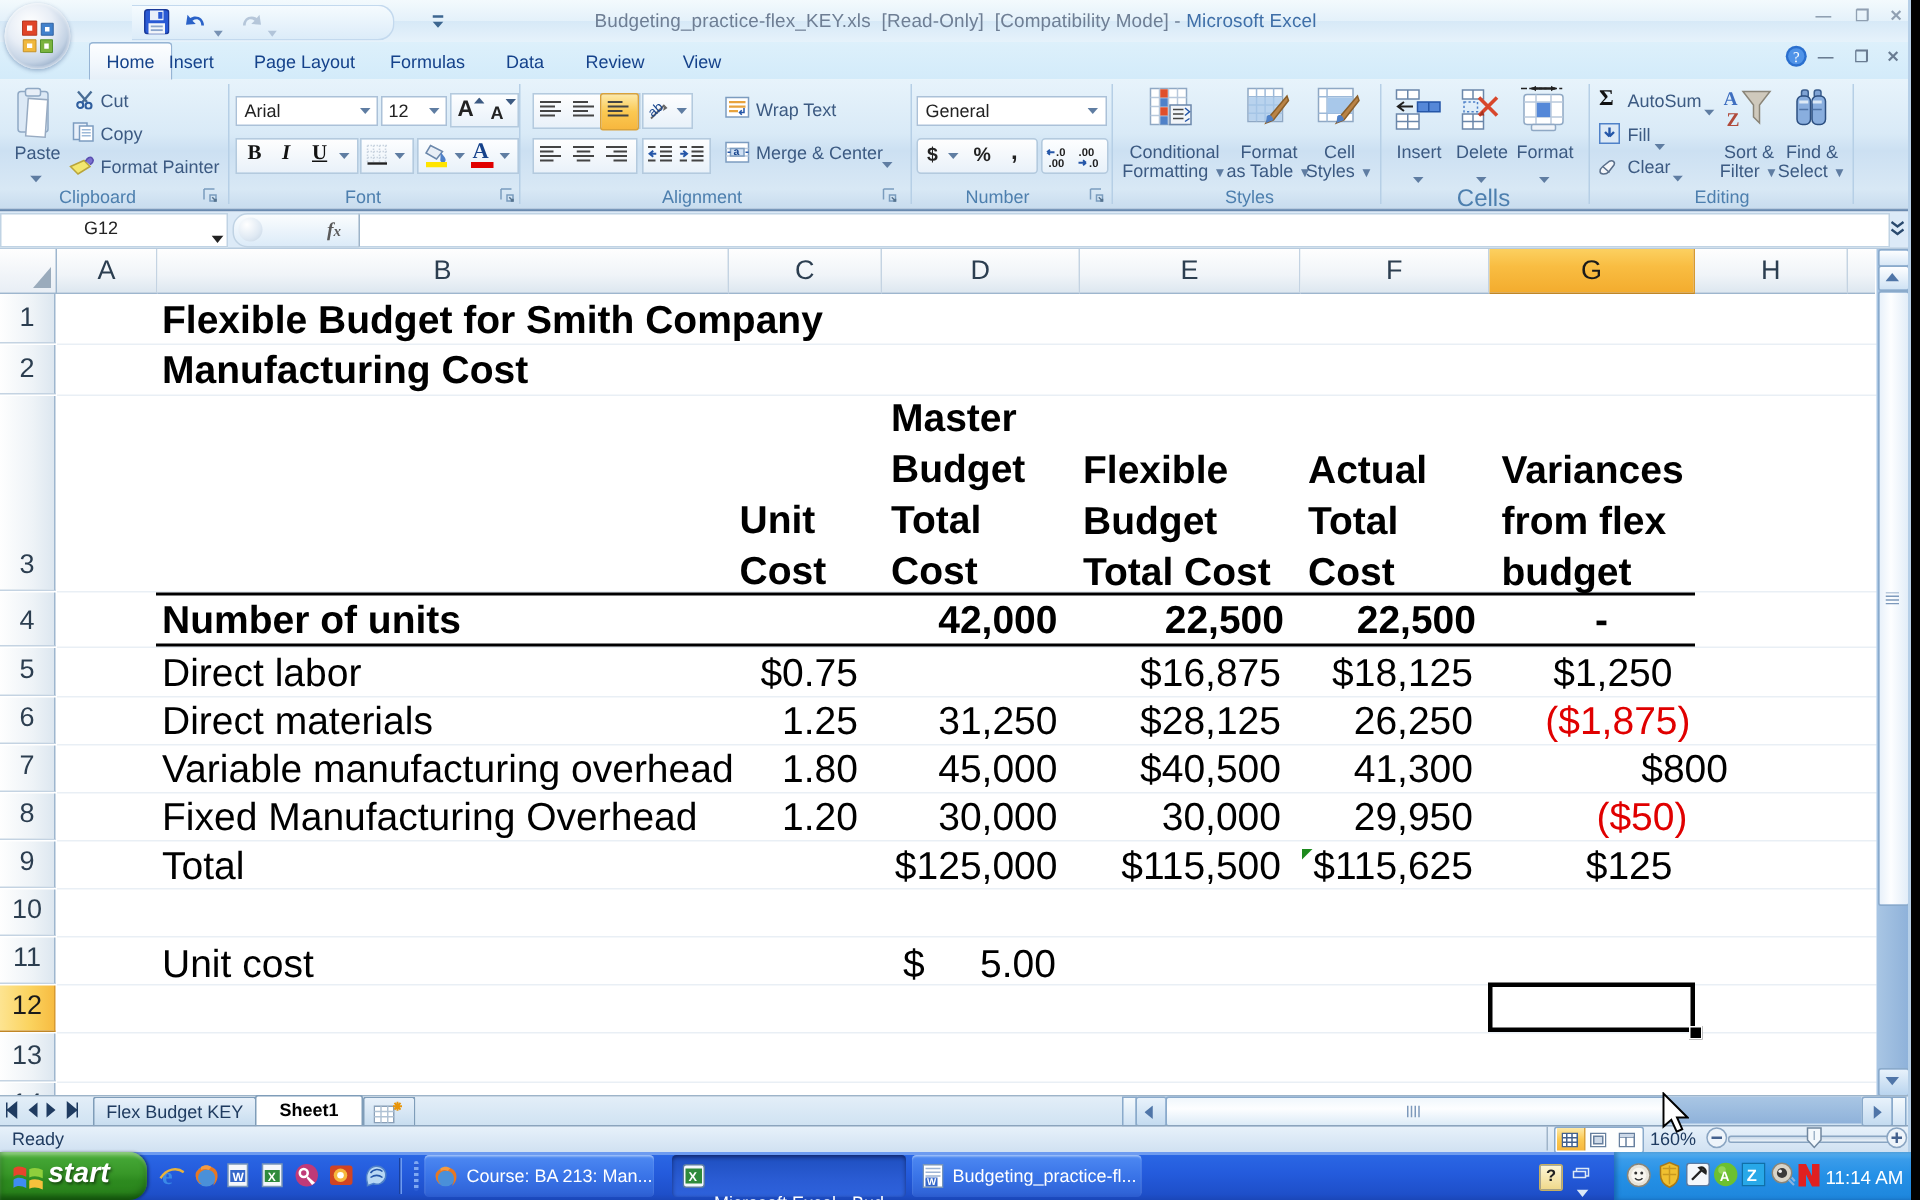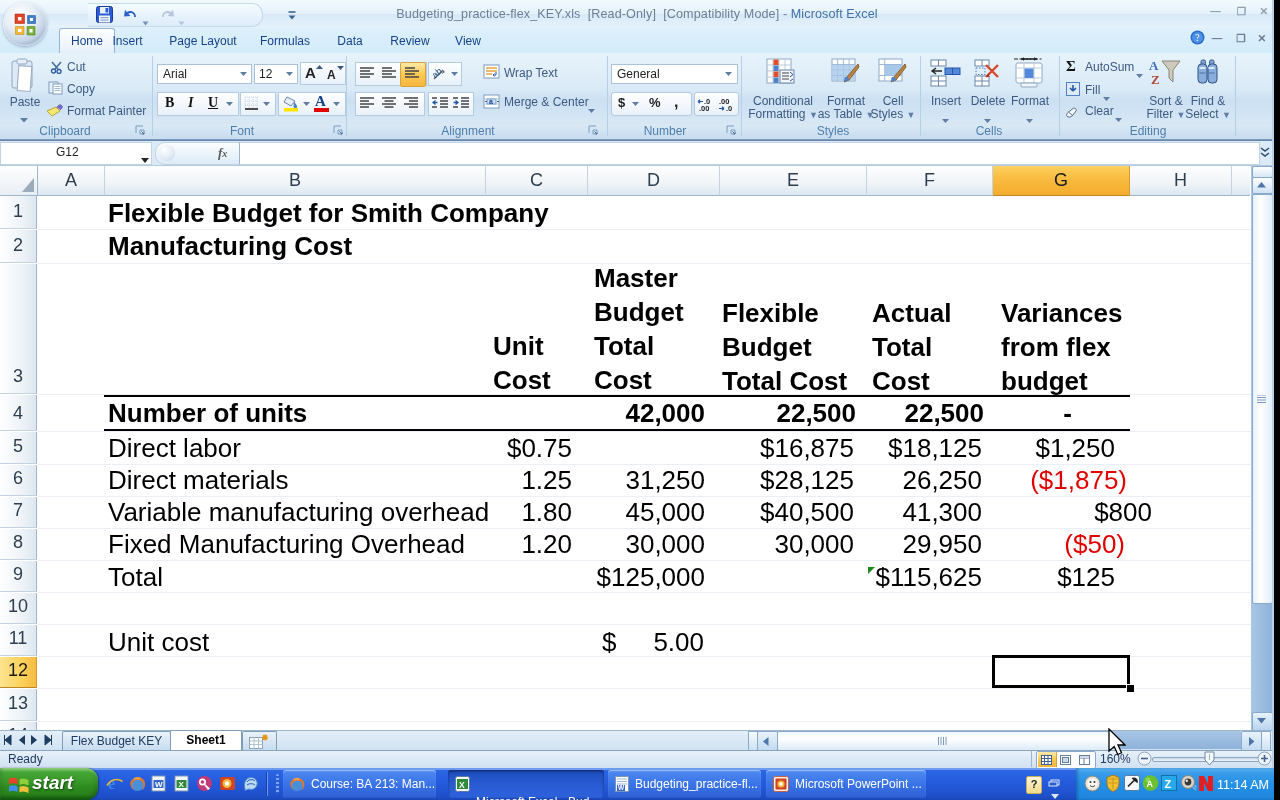--- a/index.html
+++ b/index.html
@@ -154,21 +154,21 @@
   <div class="abs" style="left:741px;top:56px;width:1px;height:80px;background:#b6cfe6;"></div>
   <div class="abs" style="left:920px;top:56px;width:1px;height:80px;background:#b6cfe6;"></div>
   <div class="abs" style="left:1059px;top:56px;width:1px;height:80px;background:#b6cfe6;"></div>
   <div class="abs" style="left:1235px;top:56px;width:1px;height:80px;background:#b6cfe6;"></div>
 
   <div class="abs" style="left:30px;top:124px;width:70px;text-align:center;font-size:12px;color:#4d7fae;">Clipboard</div>
   <div class="abs" style="left:212px;top:124px;width:60px;text-align:center;font-size:12px;color:#4d7fae;">Font</div>
   <div class="abs" style="left:438px;top:124px;width:60px;text-align:center;font-size:12px;color:#4d7fae;">Alignment</div>
   <div class="abs" style="left:635px;top:124px;width:60px;text-align:center;font-size:12px;color:#4d7fae;">Number</div>
   <div class="abs" style="left:803px;top:124px;width:60px;text-align:center;font-size:12px;color:#4d7fae;">Styles</div>
-  <div class="abs" style="left:959px;top:124px;width:60px;text-align:center;font-size:12px;color:#4d7fae;">Cells</div>
+  <div class="abs" style="left:959px;top:124px;width:60px;text-align:center;font-size:16px;color:#4d7fae;">Cells</div>
   <div class="abs" style="left:1118px;top:124px;width:60px;text-align:center;font-size:12px;color:#4d7fae;">Editing</div>
 
   <div class="abs dl" style="left:135px;top:125px;">
       <svg width="13" height="12">
         <path d="M1 1 h7 M1 1 v7" stroke="#7a9cbe" fill="none"></path>
         <path d="M5 5 h4 v4 h-4 z" fill="none" stroke="#7a9cbe"></path>
         <path d="M6.5 6.5 l2.5 2.5 M9 7.5 v1.5 h-1.5" stroke="#55738f" fill="none"></path>
       </svg>
     </div>
   <div class="abs dl" style="left:333px;top:125px;">
@@ -603,20 +603,21 @@
   <div class="abs cell cr" style="left:782px;top:497px;width:200px;">41,300</div>
   <div class="abs cell cr" style="left:915px;top:497px;width:200px;padding-left:37px;">$800</div>
   <div class="abs cell" style="left:108px;top:529px;">Fixed Manufacturing Overhead</div>
   <div class="abs cell cr" style="left:372px;top:529px;width:200px;">1.20</div>
   <div class="abs cell cr" style="left:505px;top:529px;width:200px;">30,000</div>
   <div class="abs cell cr" style="left:654px;top:529px;width:200px;">30,000</div>
   <div class="abs cell cr" style="left:782px;top:529px;width:200px;">29,950</div>
   <div class="abs cell cr red" style="left:925px;top:529px;width:200px;">($50)</div>
   <div class="abs cell" style="left:108px;top:562px;">Total</div>
   <div class="abs cell cr" style="left:505px;top:562px;width:200px;">$125,000</div>
+  <div class="abs cell cr" style="left:654px;top:562px;width:200px;">$115,500</div>
   <div class="abs cell cr" style="left:782px;top:562px;width:200px;">$115,625</div>
   <div class="abs cell cr" style="left:915px;top:562px;width:200px;">$125</div>
   <div class="abs" style="left:868px;top:561px;"><svg width="8" height="8">
         <path d="M0 0 h7 L0 7 z" fill="#1e8a1e"></path>
       </svg></div>
   <div class="abs cell" style="left:108px;top:627px;">Unit cost</div>
   <div class="abs cell" style="left:602px;top:627px;">$</div>
   <div class="abs cell cr" style="left:504px;top:627px;width:200px;">5.00</div>
 
   <div class="abs" style="left:992px;top:655px;width:138px;height:33px;border:3px solid #000;box-sizing:border-box;"></div>
@@ -806,29 +807,20 @@
   </div>
   <div class="abs" style="left:608px;top:770px;width:153px;height:28px;border-radius:3px;background:linear-gradient(#5e97f5 0%,#4a85f0 10%,#3a74e8 50%,#3064d8 90%,#2b5bce 100%);box-shadow:inset 0 1px 1px rgba(255,255,255,.4);">
     <svg style="position:absolute;left:7px;top:6px;" width="14" height="16">
         <rect x="0.5" y="0.5" width="13" height="15" fill="#fff" stroke="#7a96b8"></rect>
         <path d="M2 3 h10 M2 5.5 h10 M2 8 h10 M2 10.5 h6" stroke="#9db4d4"></path>
         <rect x="2" y="9" width="8" height="6" fill="#3567c9"></rect>
         <text x="3" y="14" font-size="6.5" fill="#fff" font-weight="bold">W</text>
       </svg>
     <span class="tseg" style="position:absolute;left:27px;top:7px;">Budgeting_practice-fl...</span>
   </div>
-  <div class="abs" style="left:766px;top:770px;width:160px;height:28px;border-radius:3px;background:linear-gradient(#5e97f5 0%,#4a85f0 10%,#3a74e8 50%,#3064d8 90%,#2b5bce 100%);box-shadow:inset 0 1px 1px rgba(255,255,255,.4);">
-    <svg style="position:absolute;left:7px;top:6px;" width="16" height="16">
-        <rect x="0.5" y="0.5" width="15" height="15" rx="2" fill="#f4ece8" stroke="#c4643c"></rect>
-        <rect x="2.5" y="2.5" width="11" height="11" rx="1" fill="#d04423"></rect>
-        <circle cx="8" cy="8" r="3.6" fill="#f6b73c"></circle>
-        <circle cx="8" cy="8" r="1.8" fill="#fff"></circle>
-      </svg>
-    <span class="tseg" style="position:absolute;left:29px;top:7px;">Microsoft PowerPoint ...</span>
-  </div>
 
   <div class="abs" style="left:1026px;top:776px;width:14px;height:16px;background:linear-gradient(#fdf6d8,#f0d98a);border:1px solid #c8b060;border-radius:2px;text-align:center;font-size:11px;font-weight:bold;color:#222;line-height:15px;">?</div>
   <div class="abs" style="left:1048px;top:773px;width:12px;height:8px;">
     <svg width="12" height="8">
         <rect x="3" y="1" width="8" height="5" fill="none" stroke="#dce9f6"></rect>
         <rect x="1" y="3" width="8" height="4" fill="#2a5cd4" stroke="#dce9f6"></rect>
       </svg>
   </div>
   <div class="abs" style="left:1051px;top:786px;"><svg width="9" height="6">
         <path d="M0 0 h8 l-4 5z" fill="#dce9f6"></path>

